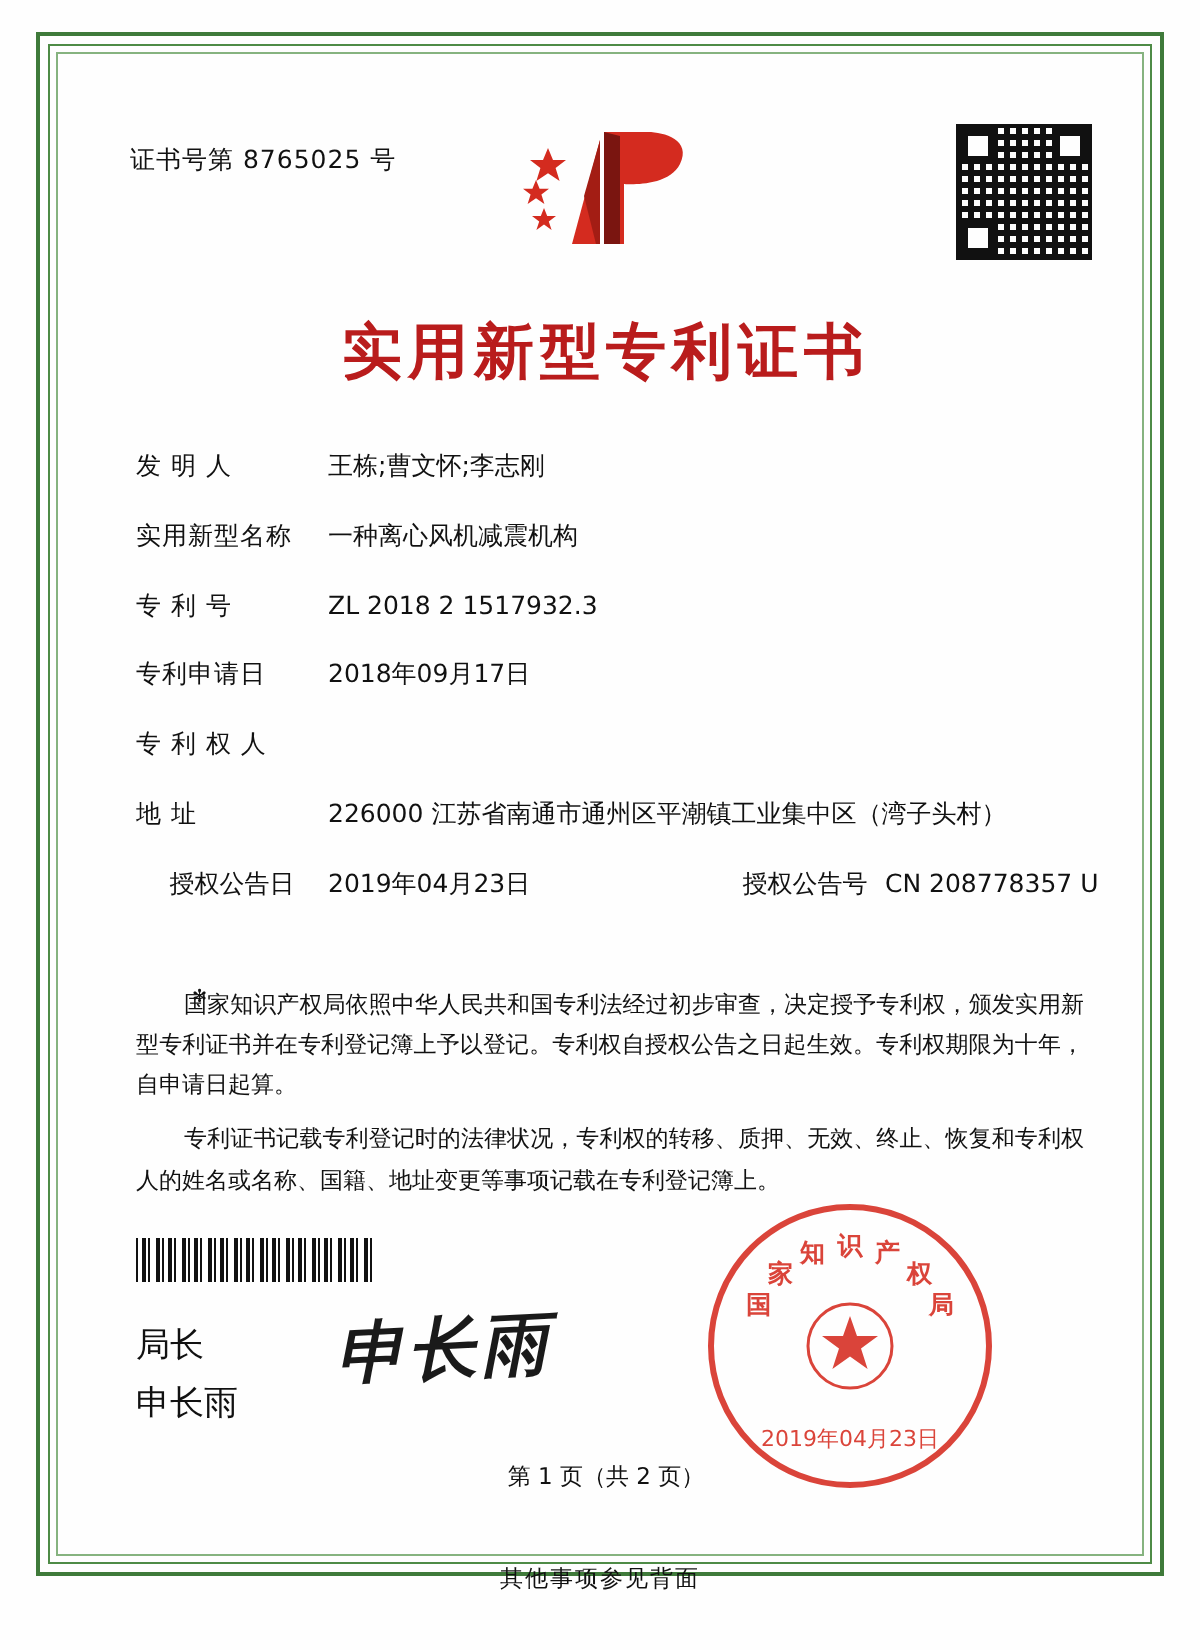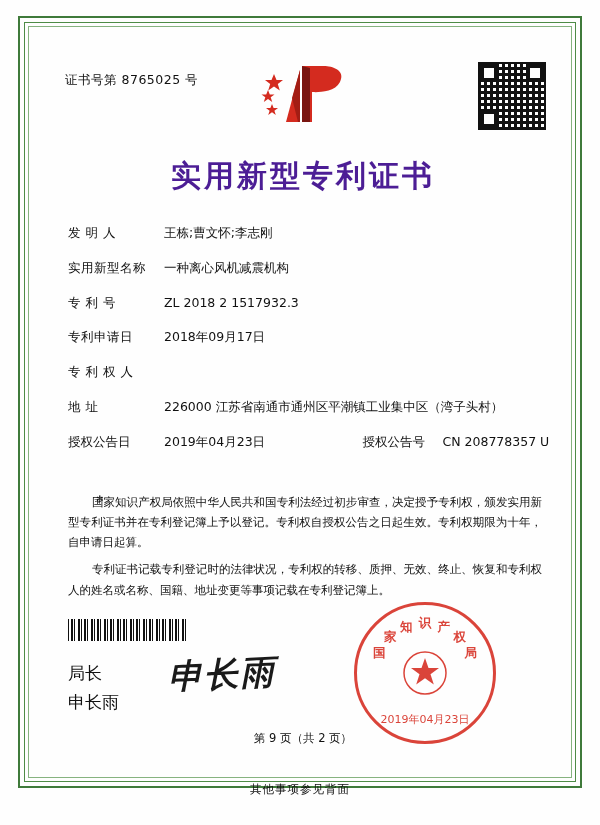--- a/index.html
+++ b/index.html
@@ -109,21 +109,21 @@
   .title {
     position: absolute;
     left: 0;
     top: 112px;
     width: 510px;
     text-align: center;
     font-family: "DejaVu Serif", "Liberation Serif", serif;
     font-size: 30px;
     font-weight: bold;
     letter-spacing: 3px;
-    color: #4c1d95;
+    color: #b91c1c;
   }
   
   .fields {
     position: absolute;
     left: 20px;
     top: 180px;
     width: 474px;
     font-size: 12.5px;
     line-height: 1.5;
   }
@@ -140,20 +140,21 @@
   }
   .row .value {
     flex: 1 1 auto;
     color: #111;
     word-break: break-all;
   }
   .row-split {
     display: flex;
     align-items: flex-start;
     margin-bottom: 10px;
+    text-align: center;
   }
   .row-split .half {
     display: flex;
     flex: 0 0 52%;
   }
   .row-split .half2 {
     display: flex;
     flex: 0 0 48%;
     margin-left: 48px;
   }
@@ -382,17 +383,17 @@
         <div class="seal-ch" style="transform: rotate(44deg) translateY(-50px) rotate(-44deg);">权</div>
         <div class="seal-ch" style="transform: rotate(66deg) translateY(-50px) rotate(-66deg);">局</div>
       </div>
       <svg class="seal-inner-star" width="46" height="46" viewBox="0 0 46 46">
         <circle cx="23" cy="23" r="21" fill="none" stroke="#d62b1f" stroke-width="1.5"></circle>
         <polygon points="23,8 26.5,18 37,18 28.5,24.3 31.8,34.5 23,28.2 14.2,34.5 17.5,24.3 9,18 19.5,18" fill="#d62b1f"></polygon>
       </svg>
       <div class="seal-date">2019年04月23日</div>
     </div>
 
-    <div class="page-num">第 9 页（共 2 页）</div>
+    <div class="page-num">第 1 页（共 2 页）</div>
   </div>
 
   <div class="footer-note">其他事项参见背面</div>
 </div>
 
 </body></html>

